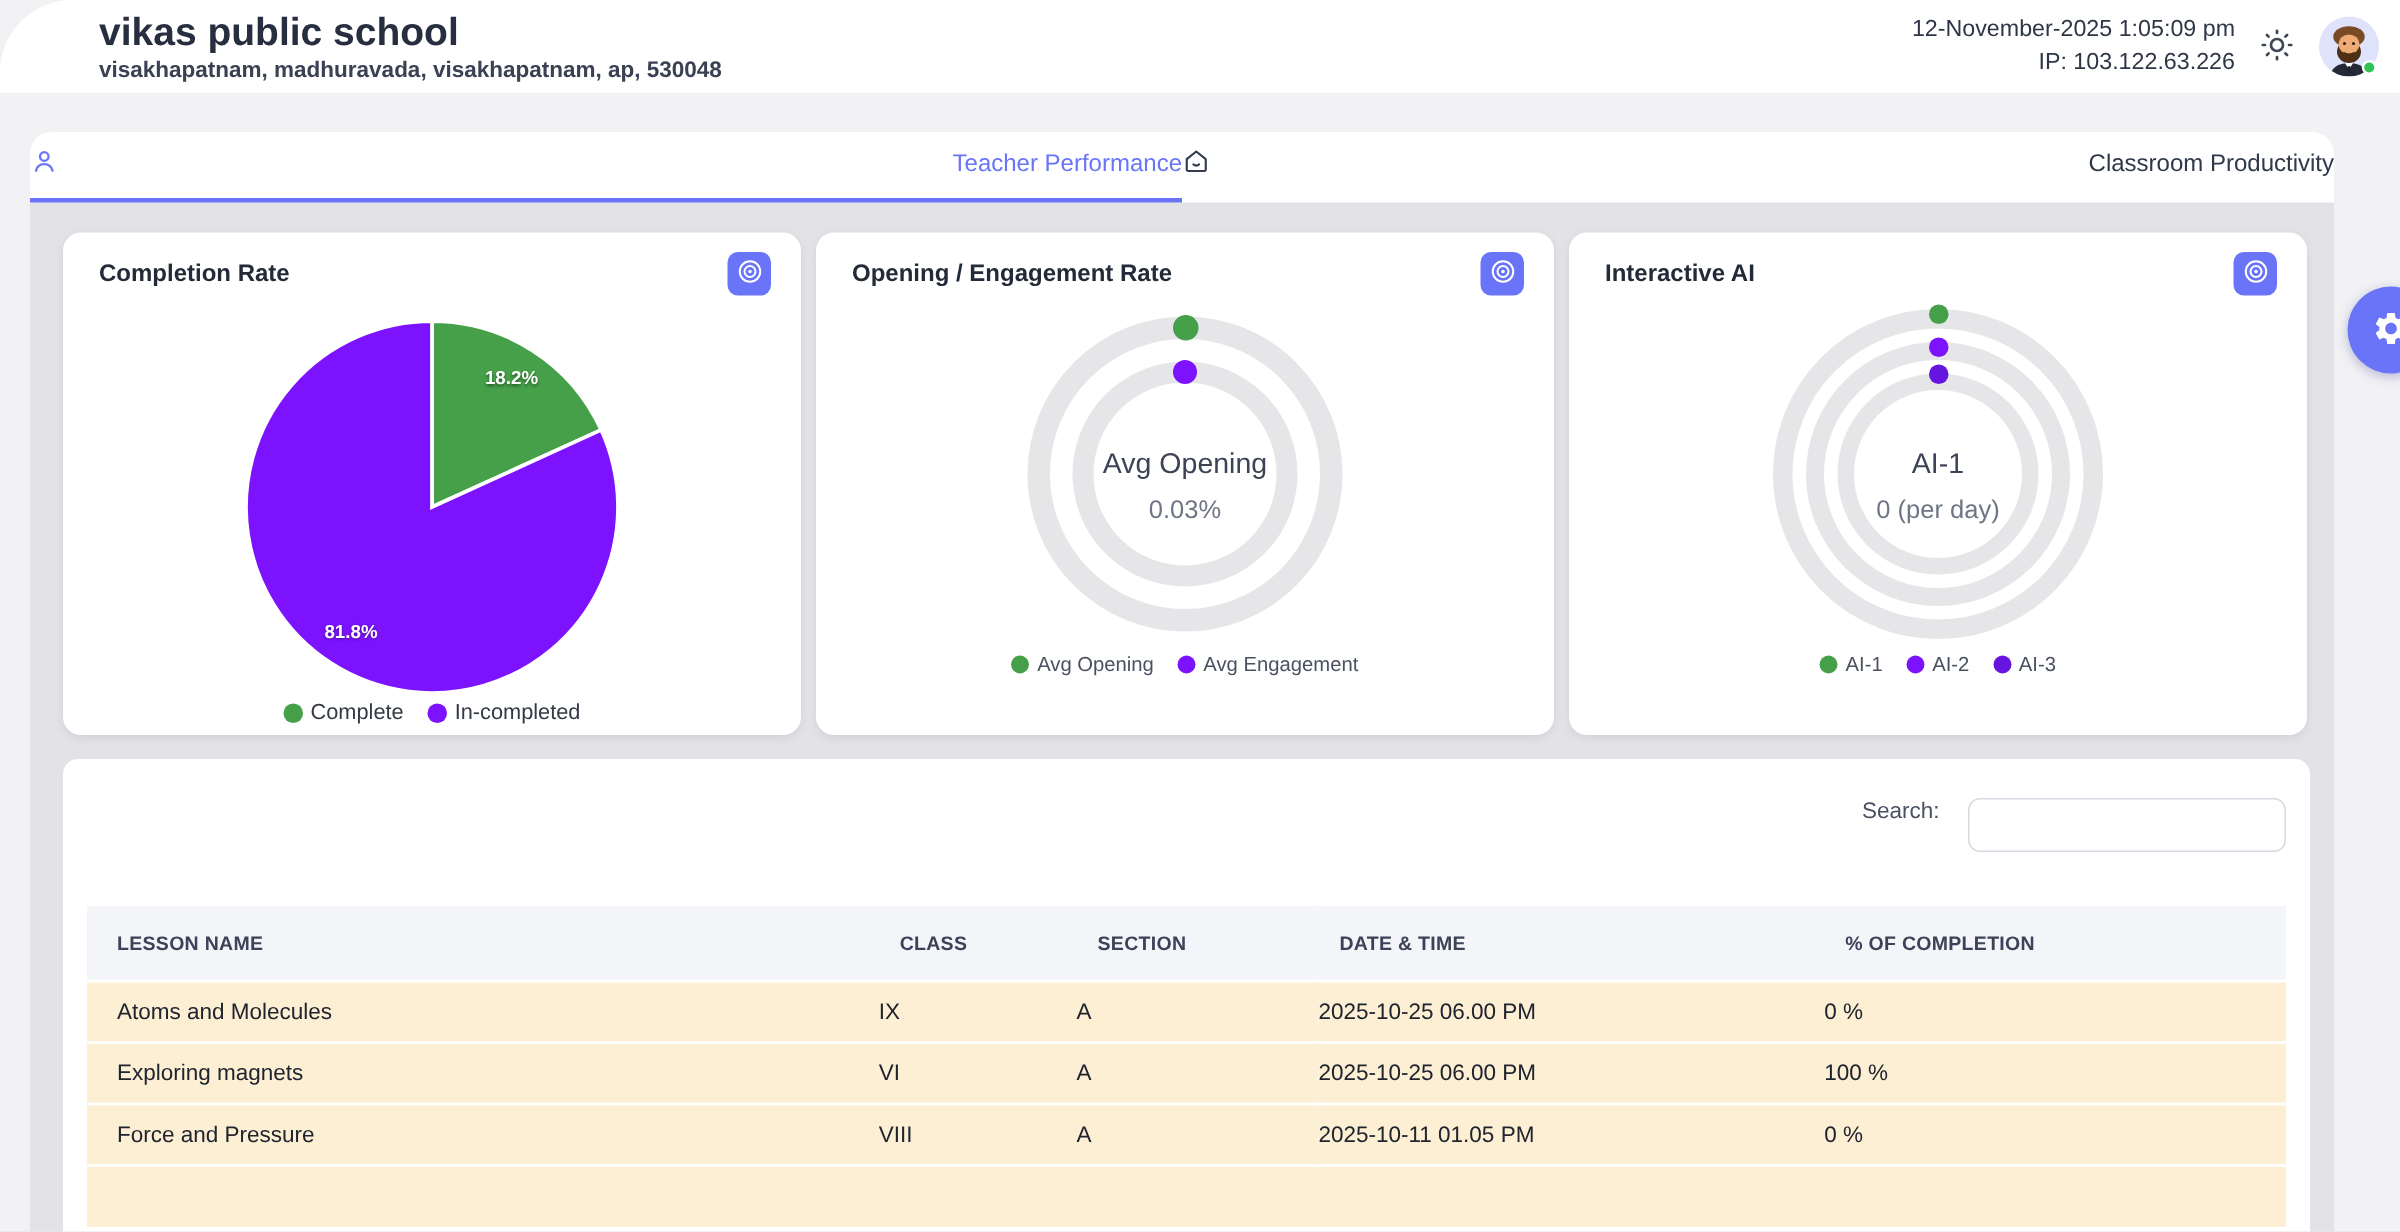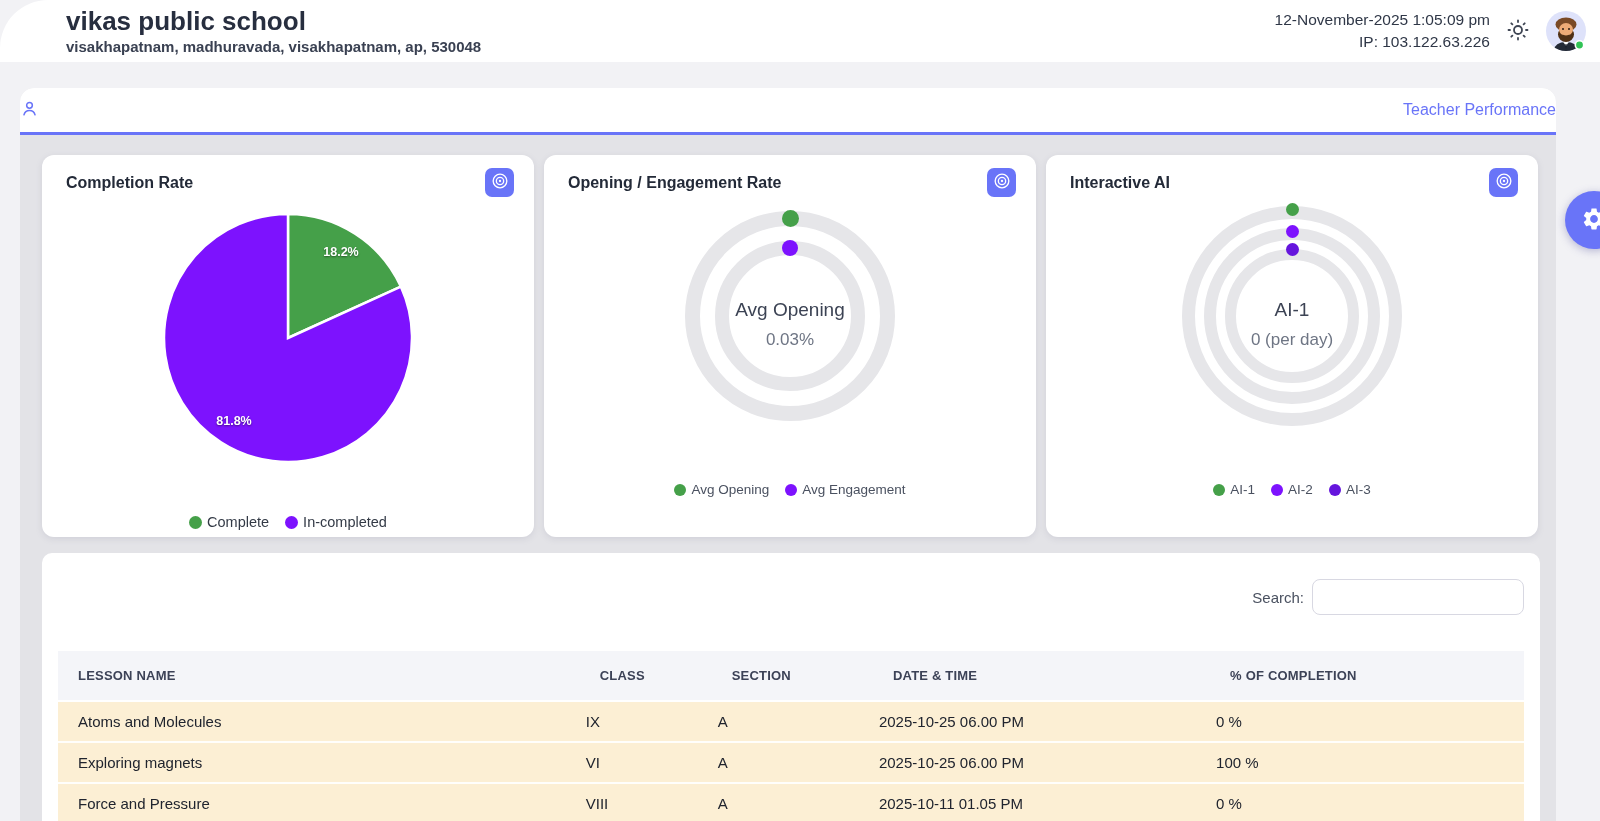--- a/index.html
+++ b/index.html
@@ -42,21 +42,21 @@
   .tab {
     flex:1; display:flex; align-items:center; justify-content:space-between; gap:9px;
     font-size:16px; font-weight:500; color:#2f3949; cursor:pointer;
     border-bottom:3px solid transparent;
   }
   .tab.active { color:#6974f8; border-bottom-color:#6974f8; font-weight:500; }
 
   
   .cards-row { display:flex; gap:10px; padding:20px 18px 0 22px; }
   .card {
-    flex:1; background:#fff; border-radius:12px; height:382px; position:relative;
+    flex:1; background:#fff; border-radius:12px; height:335px; position:relative;
     box-shadow:0 2px 6px rgba(130,130,155,0.18);
   }
   .card-head { display:flex; align-items:center; justify-content:space-between; padding:13px 20px 0 24px; }
   .card-title { font-size:16px; font-weight:700; color:#232a38; }
   .eye-btn {
     width:29px; height:29px; background:#6974f8; border:none; border-radius:7px;
     display:flex; align-items:center; justify-content:center; cursor:pointer;
   }
 
   
@@ -84,21 +84,21 @@
   .legend-pie .ldot { width:13px; height:13px; }
   .c-green { background:#45a049; }
   .c-purple { background:#7d12fe; }
   .c-purpledark { background:#6515dd; }
 
   
   .table-card {
     margin:16px 16px 0 22px; background:#fff; border-radius:10px;
     padding:26px 16px 40px 16px; min-height:300px;
   }
-  .search-row { display:flex; justify-content:flex-end; align-items:center; gap:8px; margin-bottom:36px; }
+  .search-row { display:flex; justify-content:flex-end; align-items:flex-start; gap:19px; margin-bottom:36px; }
   .search-label { font-size:15px; color:#4a5160; }
   .search-input {
     width:212px; height:36px; border:1px solid #d8d8e2; border-radius:8px;
     font-size:15px; padding:0 10px; outline:none; background:#fff;
   }
   table { width:100%; border-collapse:collapse; }
   thead tr { background:#f4f5f9; }
   th {
     height:50px; text-align:left; font-size:13px; font-weight:700; color:#3c4257;
     letter-spacing:0.2px; padding-left:14px; border-bottom:2px solid #fff;
@@ -179,20 +179,29 @@
   <div class="tabbar">
     <div class="tab active">
       <span>
         <svg width="19" height="19" viewBox="0 0 24 24" fill="none" stroke="#6974f8" stroke-width="1.9" stroke-linecap="round">
           <circle cx="12" cy="8" r="3.6"></circle>
           <path d="M5 20 c0.9 -3.8 3.6 -5.6 7 -5.6 s6.1 1.8 7 5.6"></path>
         </svg>
       </span>
       <span>Teacher Performance</span>
     </div>
+    <div class="tab">
+      <span>
+        <svg width="19" height="19" viewBox="0 0 24 24" fill="none" stroke="#323c4e" stroke-width="1.8" stroke-linecap="round" stroke-linejoin="round">
+          <path d="M4 10.2 L12 3.8 L20 10.2 V19 a1.2 1.2 0 0 1 -1.2 1.2 H5.2 A1.2 1.2 0 0 1 4 19 Z"></path>
+          <path d="M9.6 14.6 q2.4 2 4.8 0"></path>
+        </svg>
+      </span>
+      <span>Classroom Productivity</span>
+    </div>
   </div>
 
   <div class="cards-row">
 
     <div class="card">
       <div class="card-head">
         <div class="card-title">Completion Rate</div>
         <button class="eye-btn">
           <span>
             <svg width="20" height="20" viewBox="0 0 24 24" fill="none" stroke="#fff" stroke-width="1.6">

